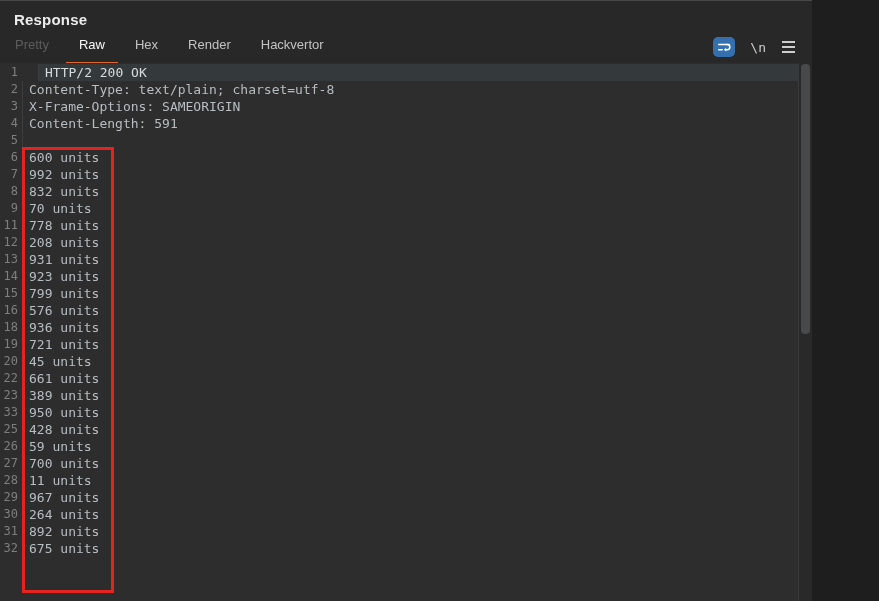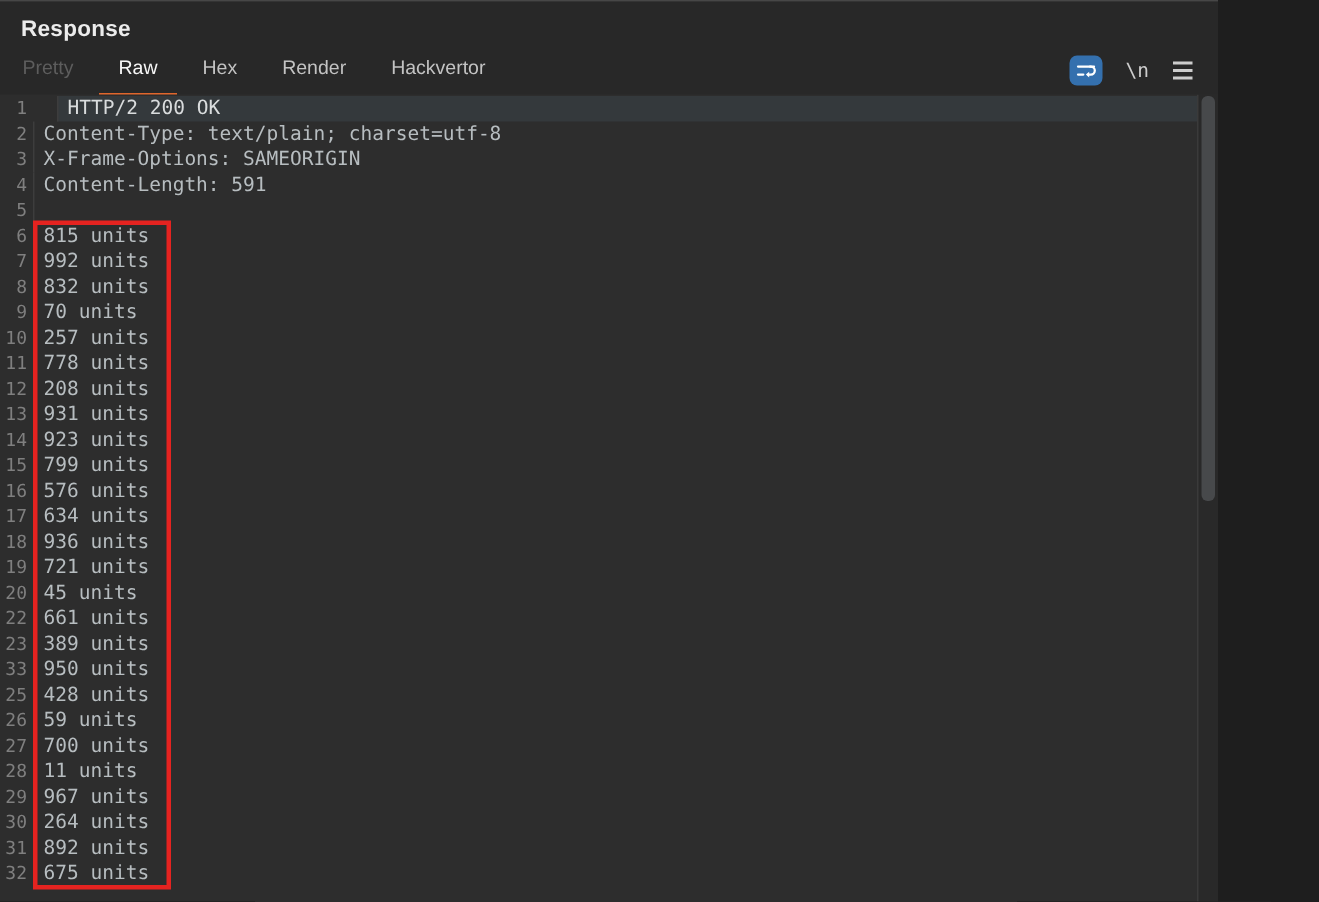--- a/index.html
+++ b/index.html
@@ -129,39 +129,35 @@
         <div class="line">
           <span class="ln">4</span>
           <span class="code">Content-Length: 591</span>
         </div>
         <div class="line">
           <span class="ln">5</span>
           <span class="code"></span>
         </div>
         <div class="line">
           <span class="ln">6</span>
-          <span class="code">815 units</span>
+          <span class="code">600 units</span>
         </div>
         <div class="line">
           <span class="ln">7</span>
           <span class="code">992 units</span>
         </div>
         <div class="line">
           <span class="ln">8</span>
           <span class="code">832 units</span>
         </div>
         <div class="line">
           <span class="ln">9</span>
           <span class="code">70 units</span>
         </div>
         <div class="line">
-          <span class="ln">10</span>
-          <span class="code">257 units</span>
-        </div>
-        <div class="line">
           <span class="ln">11</span>
           <span class="code">778 units</span>
         </div>
         <div class="line">
           <span class="ln">12</span>
           <span class="code">208 units</span>
         </div>
         <div class="line">
           <span class="ln">13</span>
           <span class="code">931 units</span>
@@ -170,24 +166,20 @@
           <span class="ln">14</span>
           <span class="code">923 units</span>
         </div>
         <div class="line">
           <span class="ln">15</span>
           <span class="code">799 units</span>
         </div>
         <div class="line">
           <span class="ln">16</span>
           <span class="code">576 units</span>
-        </div>
-        <div class="line">
-          <span class="ln">17</span>
-          <span class="code">634 units</span>
         </div>
         <div class="line">
           <span class="ln">18</span>
           <span class="code">936 units</span>
         </div>
         <div class="line">
           <span class="ln">19</span>
           <span class="code">721 units</span>
         </div>
         <div class="line">

